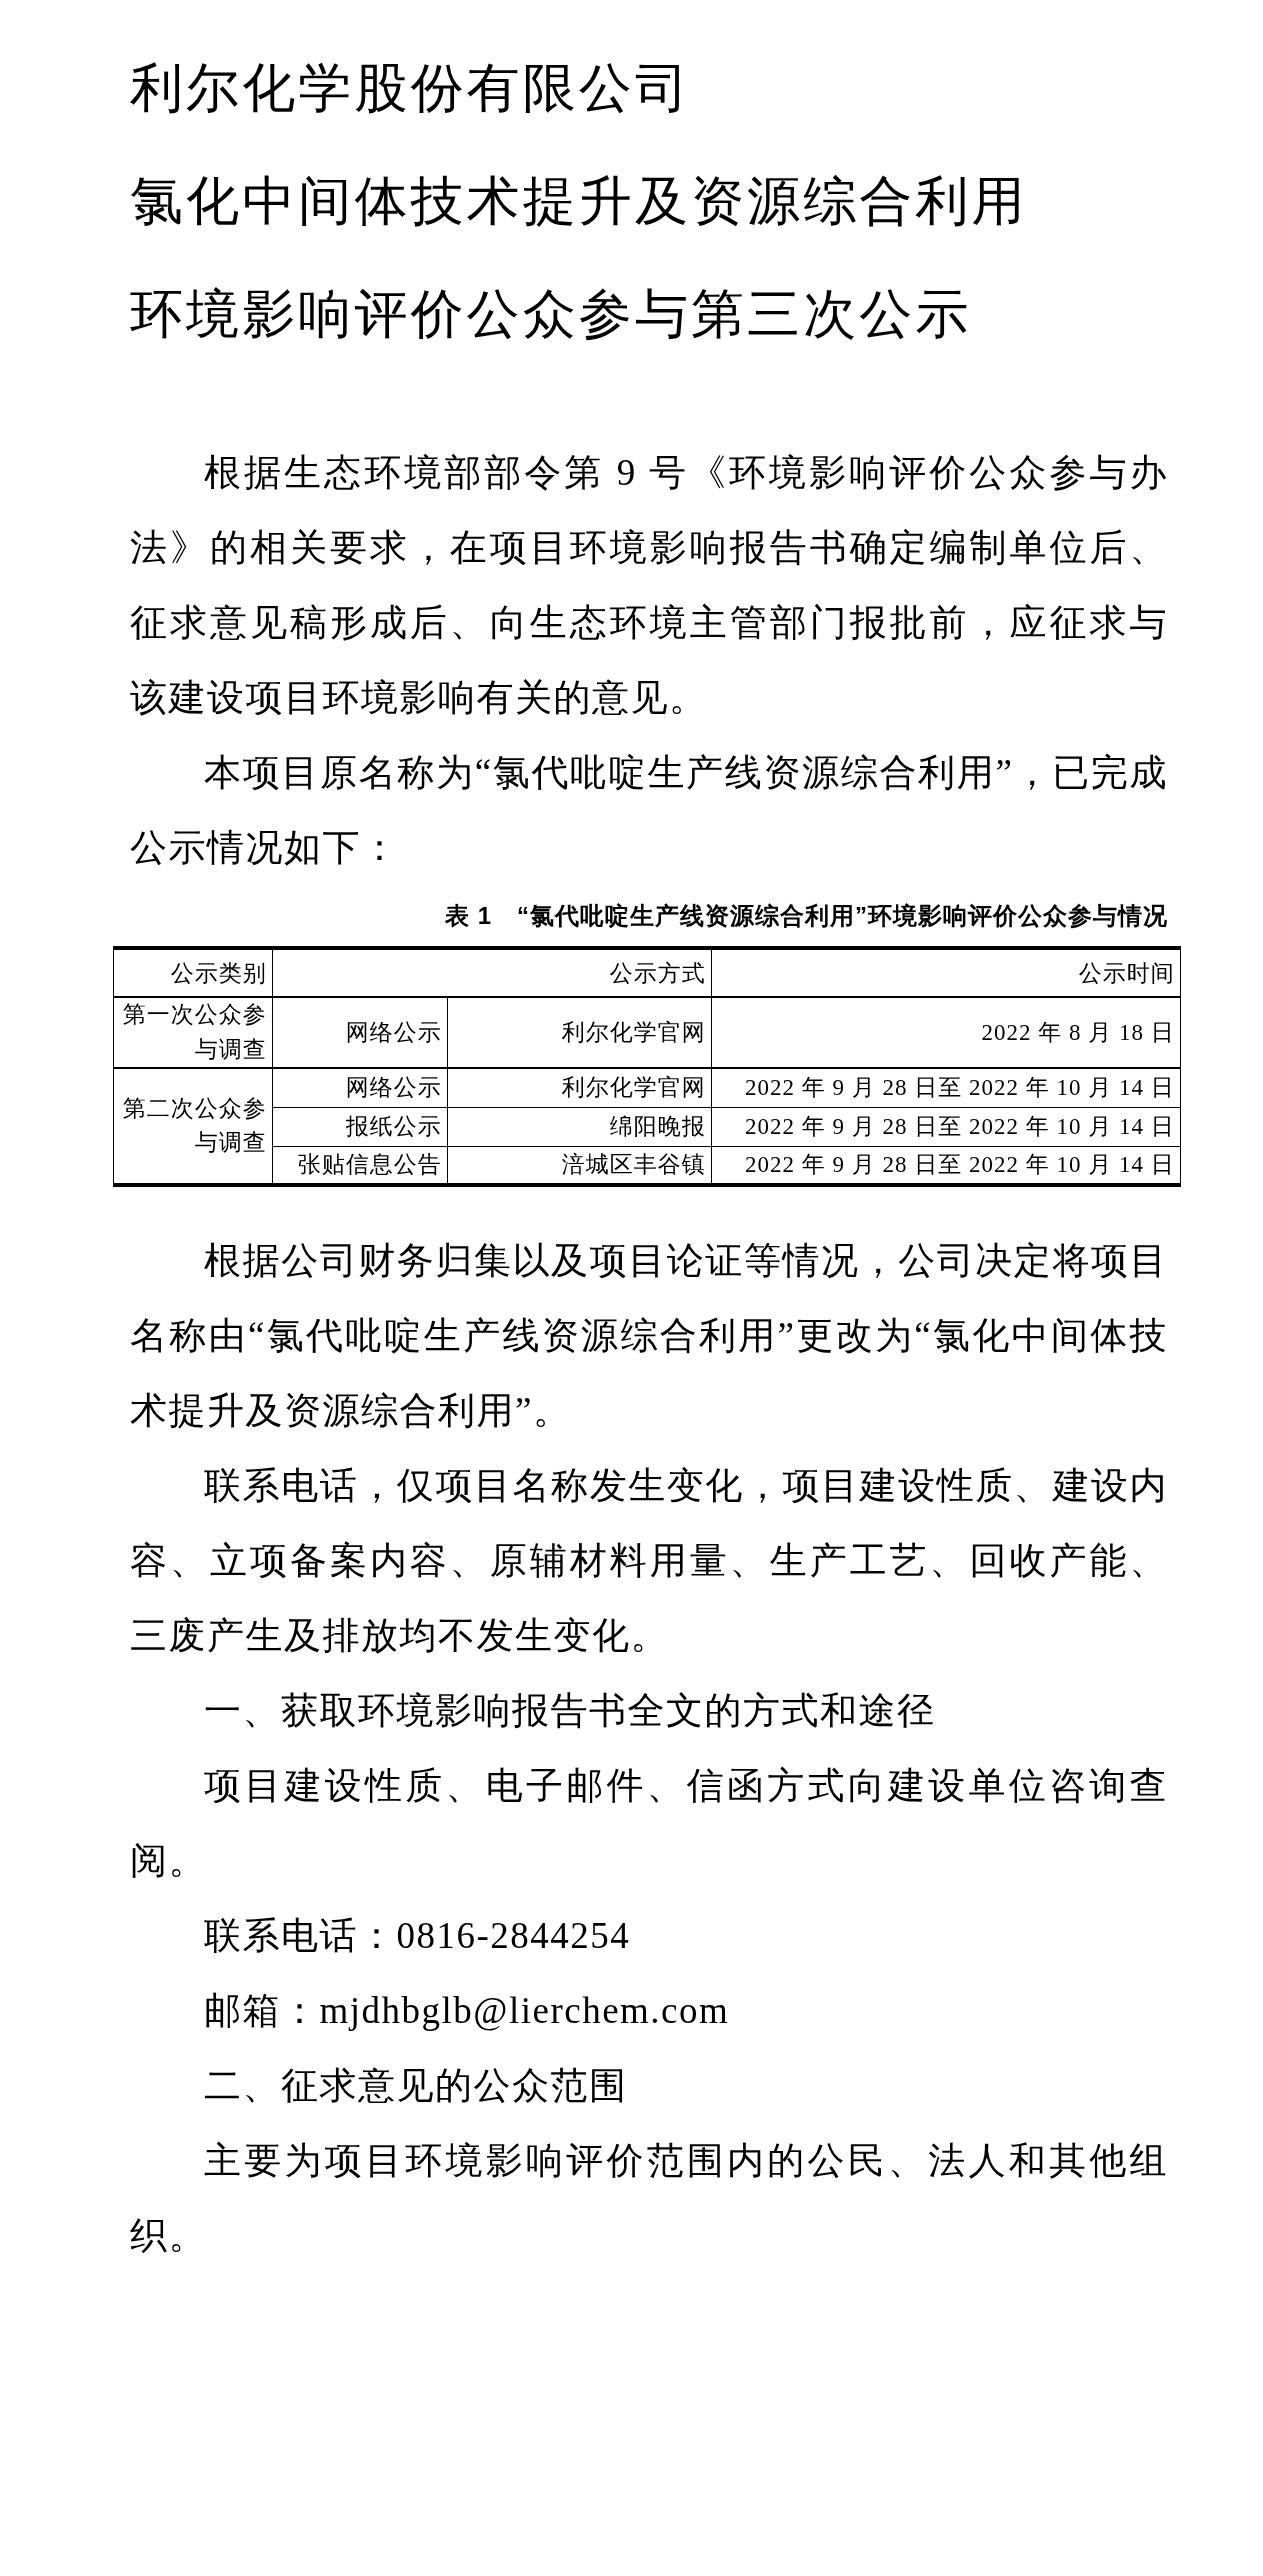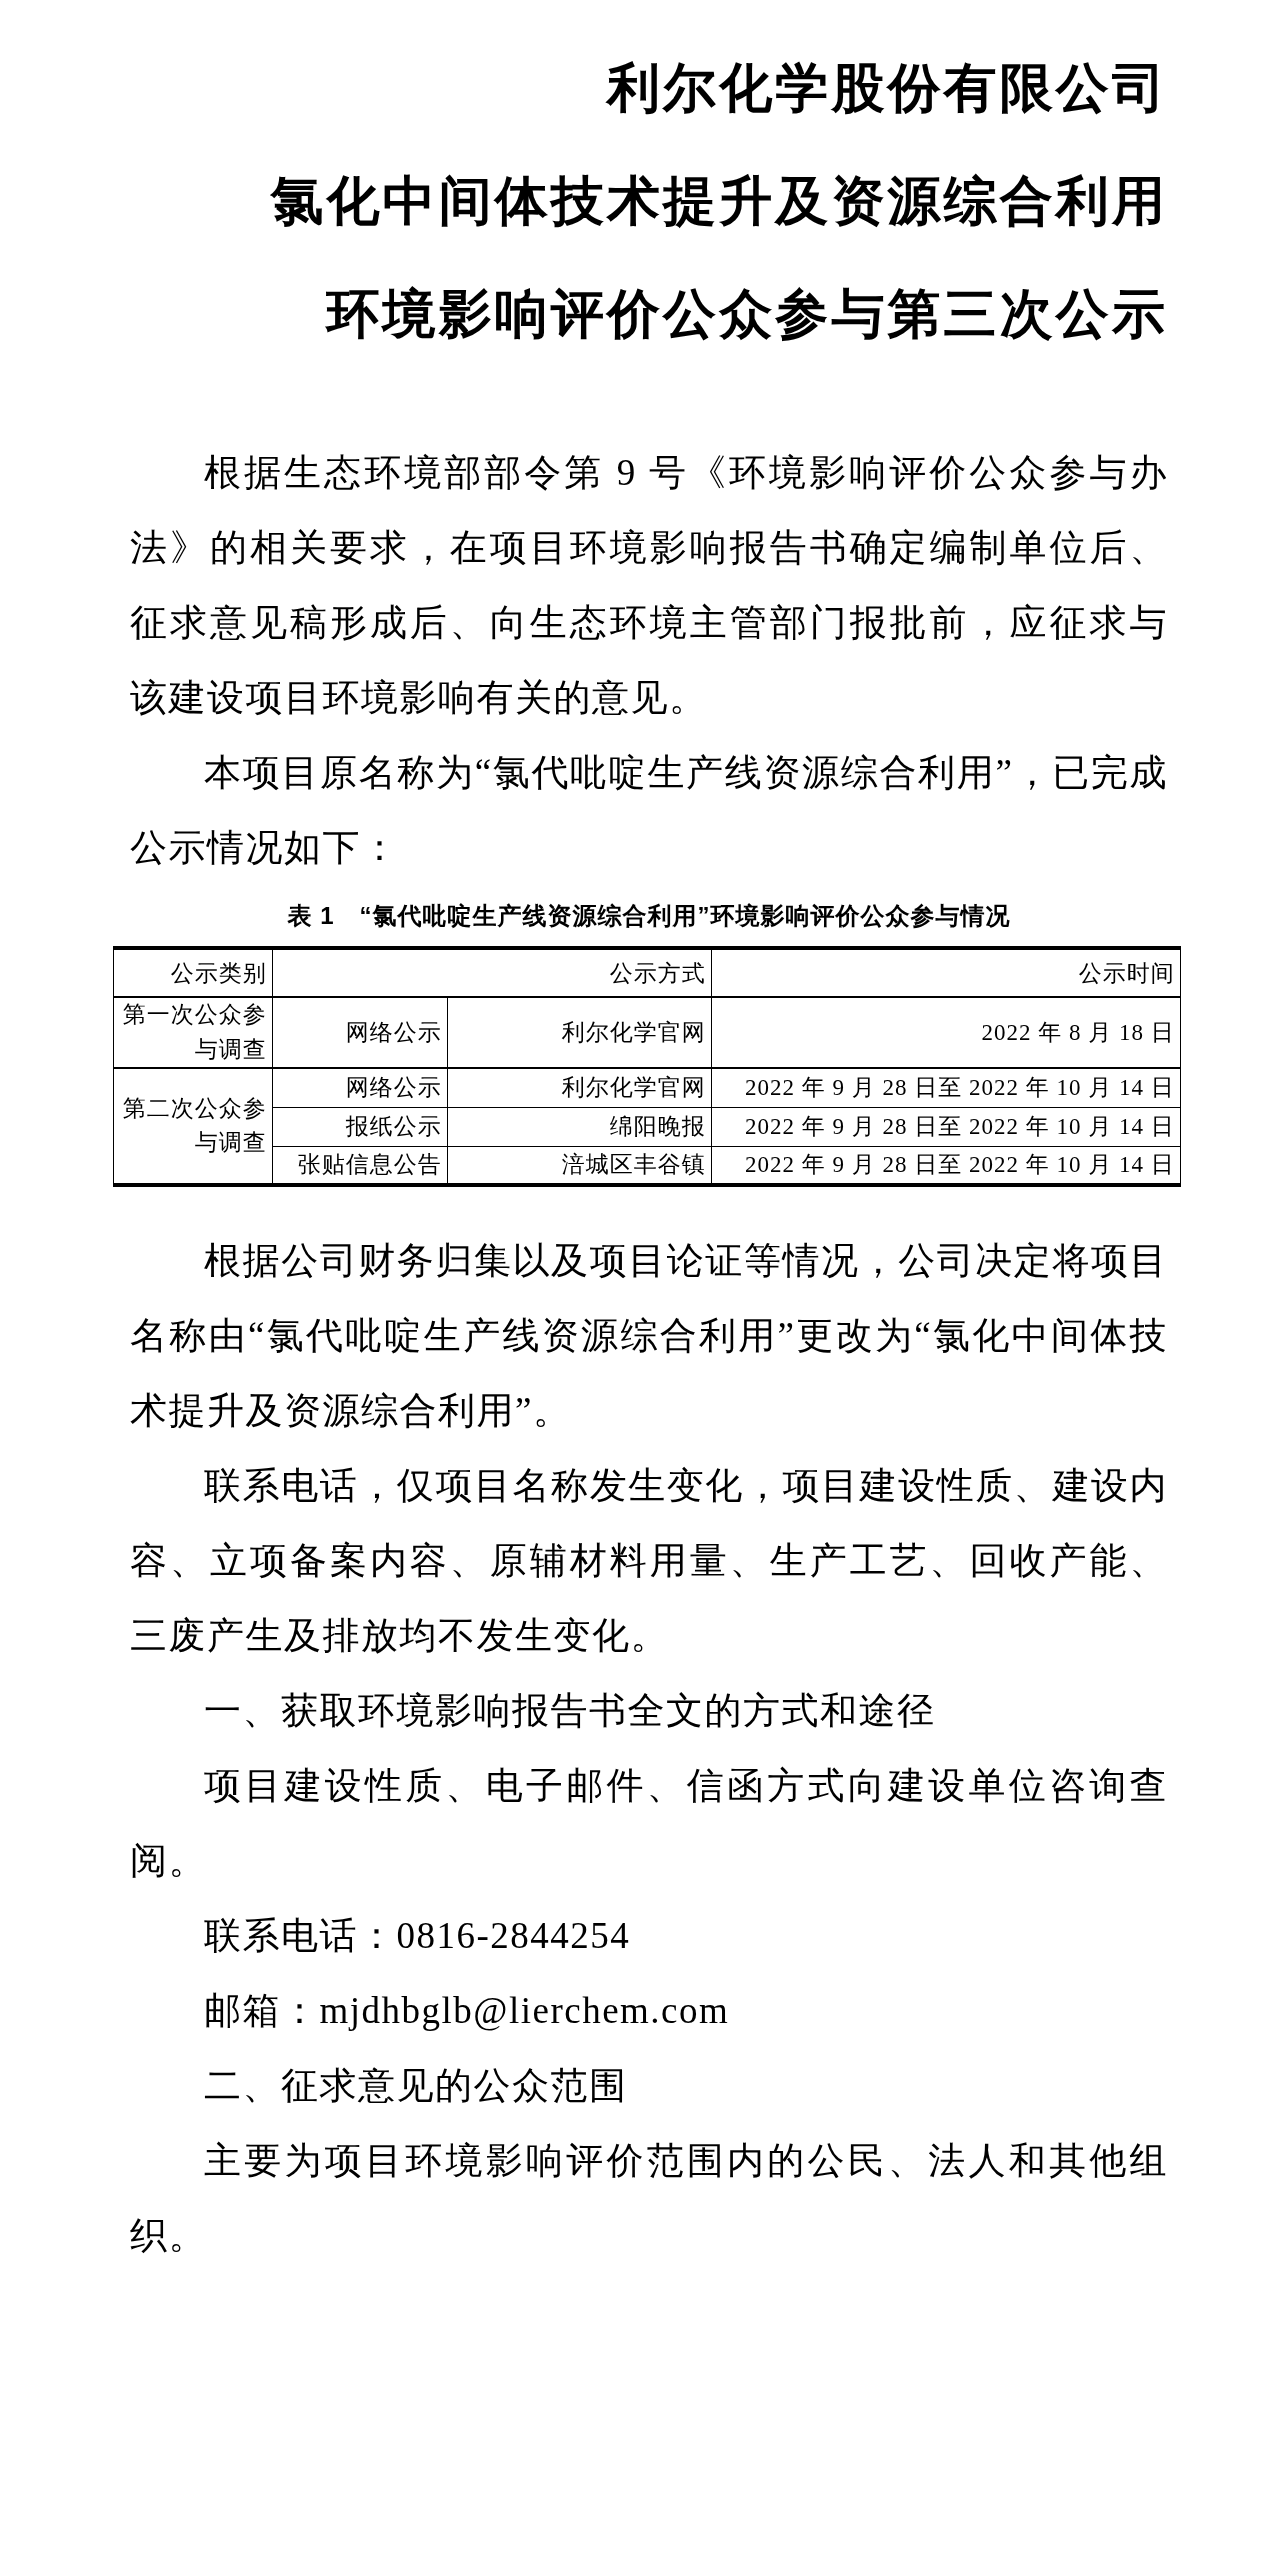--- a/index.html
+++ b/index.html
@@ -10,25 +10,25 @@
     background:#ffffff;
     color:#000000;
     overflow:hidden;
   }
   .content { padding:0 95px 0 130px; }
 
   .title-block { padding-top:32px; }
   .title-line {
     margin:0;
     font-family:"Liberation Serif","DejaVu Serif",serif;
-    font-weight:700;
+    font-weight:400;
     font-size:53px;
     line-height:113px;
     letter-spacing:3.1px;
-    text-align:right;
+    text-align:left;
     white-space:nowrap;
   }
 
   .body-para {
     margin:0;
     font-family:"Liberation Serif","DejaVu Serif",serif;
     font-size:37px;
     line-height:75px;
     letter-spacing:1.5px;
     text-align:justify;
@@ -37,21 +37,21 @@
   #p1 { margin-top:64px; }
   #p3 { margin-top:36px; }
 
   .table-caption {
     margin:0;
     font-family:"Liberation Sans","DejaVu Sans",sans-serif;
     font-weight:700;
     font-size:24px;
     line-height:61px;
     letter-spacing:1px;
-    text-align:center;
+    text-align:right;
     text-indent:0;
     white-space:nowrap;
   }
 
   .pp-table {
     border-collapse:collapse;
     table-layout:fixed;
     width:1066px;
     margin-left:-17px;
     border-top:4.1px solid #000;

